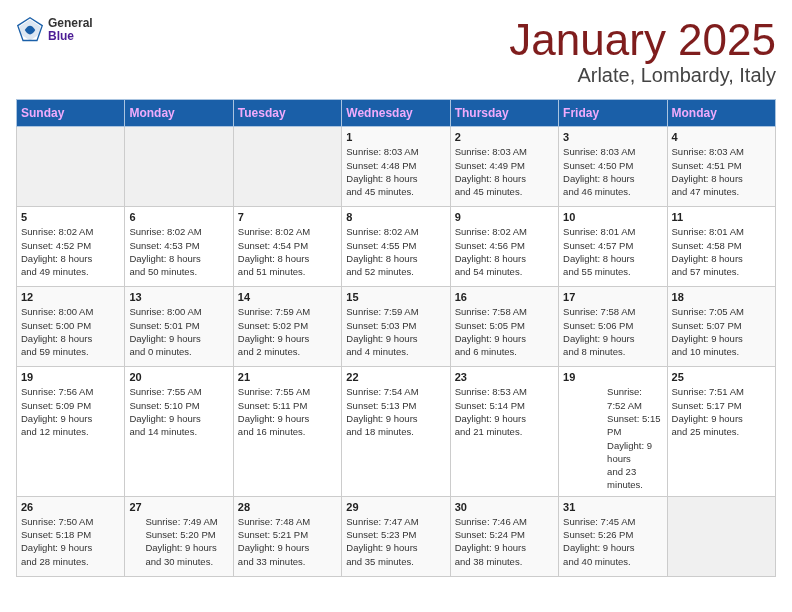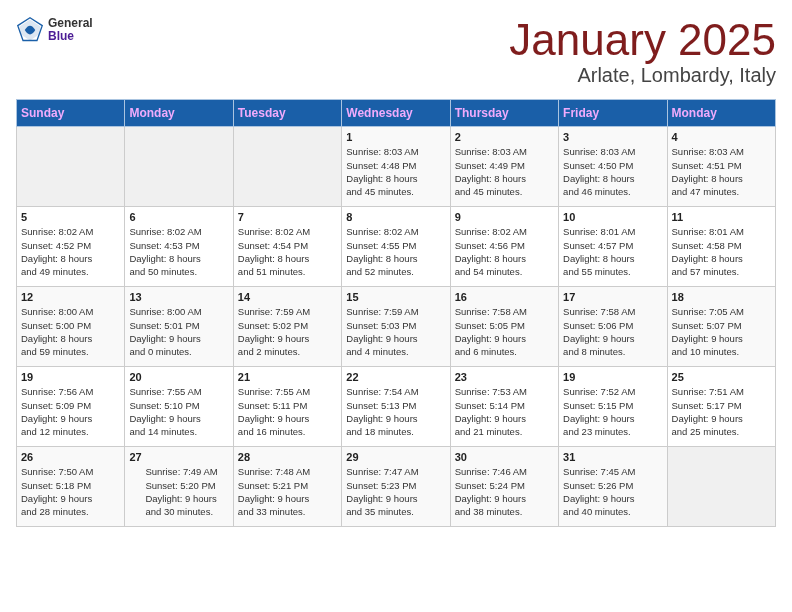--- a/index.html
+++ b/index.html
@@ -278,28 +278,28 @@
         </td>
         <td>
           <div class="day-num">22</div>
           <div class="day-info" style="white-space: pre-line;">Sunrise: 7:54 AM
 Sunset: 5:13 PM
 Daylight: 9 hours
 and 18 minutes.</div>
         </td>
         <td>
           <div class="day-num">23</div>
-          <div class="day-info" style="white-space: pre-line;">Sunrise: 7:53 AM
+          <div class="day-info" style="white-space: pre-line;">Sunrise: 8:53 AM
 Sunset: 5:14 PM
 Daylight: 9 hours
 and 21 minutes.</div>
         </td>
         <td>
           <div class="day-num">19</div>
-          <div class="day-info" style="white-space: pre-line;">Sunrise: 7:52 AM
+          <div class="day-info" style="white-space: pre-line; margin-left: 44px;">Sunrise: 7:52 AM
 Sunset: 5:15 PM
 Daylight: 9 hours
 and 23 minutes.</div>
         </td>
         <td>
           <div class="day-num">25</div>
           <div class="day-info" style="white-space: pre-line;">Sunrise: 7:51 AM
 Sunset: 5:17 PM
 Daylight: 9 hours
 and 25 minutes.</div>

